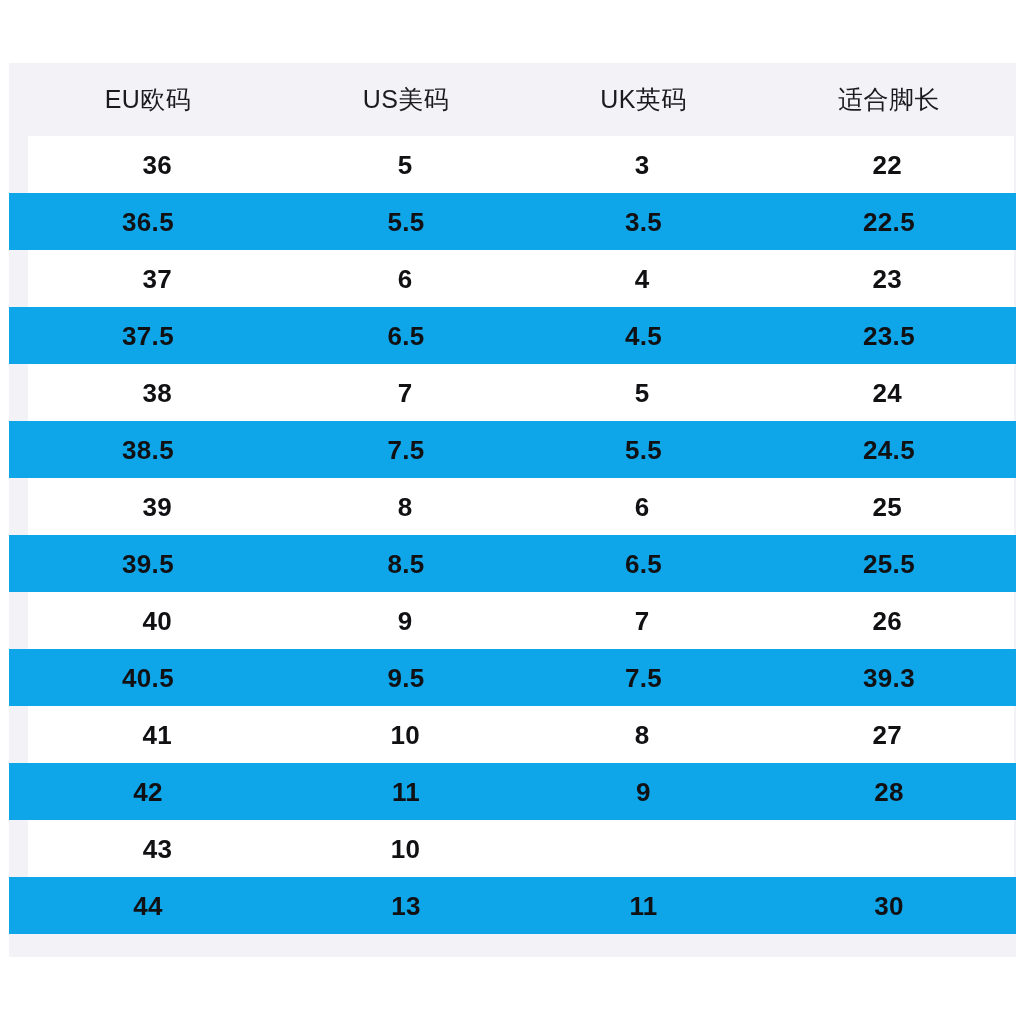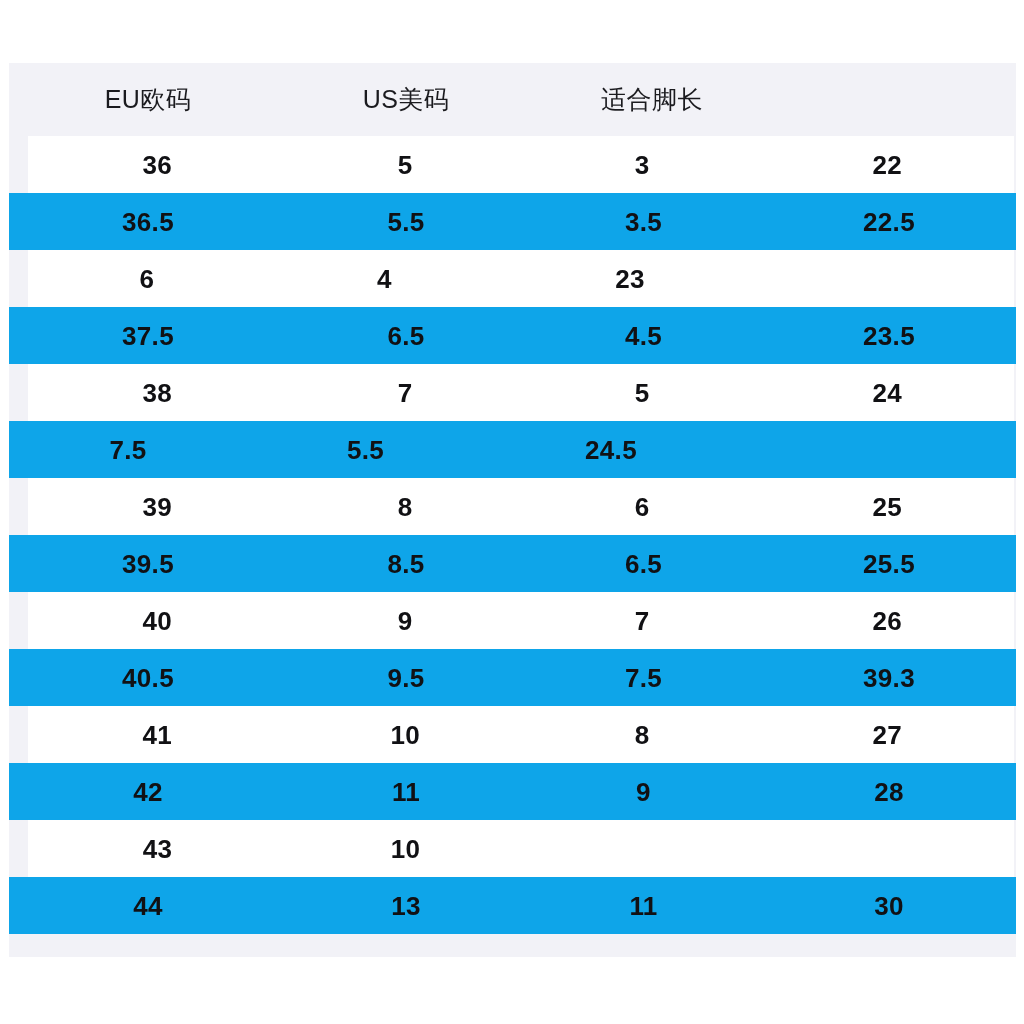--- a/index.html
+++ b/index.html
@@ -93,60 +93,63 @@
 </head>
 <body>
 
 <div class="page">
 
   <div class="size-table-card">
 
     <div class="table-header">
       <div class="cell col-0">EU欧码</div>
       <div class="cell col-1">US美码</div>
+      <div class="cell col-2">UK英码</div>
       <div class="cell col-3">适合脚长</div>
     </div>
 
     <div class="table-body">
 
       <div class="table-row odd">
         <div class="cell col-0">36</div>
         <div class="cell col-1">5</div>
         <div class="cell col-2">3</div>
         <div class="cell col-3">22</div>
       </div>
 
       <div class="table-row even">
         <div class="cell col-0">36.5</div>
         <div class="cell col-1">5.5</div>
         <div class="cell col-2">3.5</div>
         <div class="cell col-3">22.5</div>
       </div>
 
       <div class="table-row odd">
+        <div class="cell col-0">37</div>
         <div class="cell col-1">6</div>
         <div class="cell col-2">4</div>
         <div class="cell col-3">23</div>
       </div>
 
       <div class="table-row even">
         <div class="cell col-0">37.5</div>
         <div class="cell col-1">6.5</div>
         <div class="cell col-2">4.5</div>
         <div class="cell col-3">23.5</div>
       </div>
 
       <div class="table-row odd">
         <div class="cell col-0">38</div>
         <div class="cell col-1">7</div>
         <div class="cell col-2">5</div>
         <div class="cell col-3">24</div>
       </div>
 
       <div class="table-row even">
+        <div class="cell col-0">38.5</div>
         <div class="cell col-1">7.5</div>
         <div class="cell col-2">5.5</div>
         <div class="cell col-3">24.5</div>
       </div>
 
       <div class="table-row odd">
         <div class="cell col-0">39</div>
         <div class="cell col-1">8</div>
         <div class="cell col-2">6</div>
         <div class="cell col-3">25</div>

